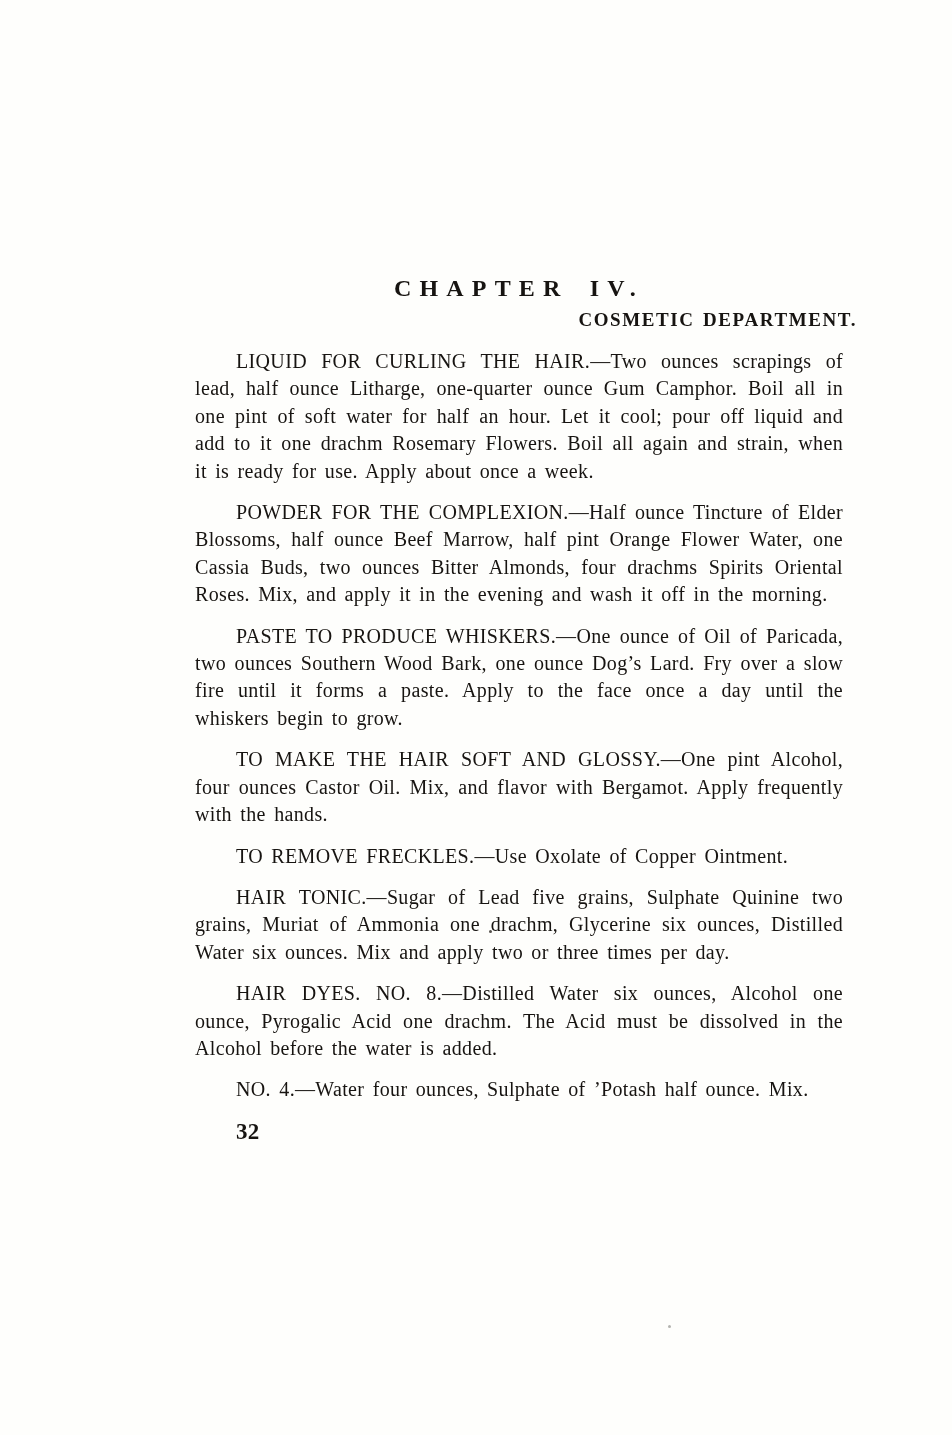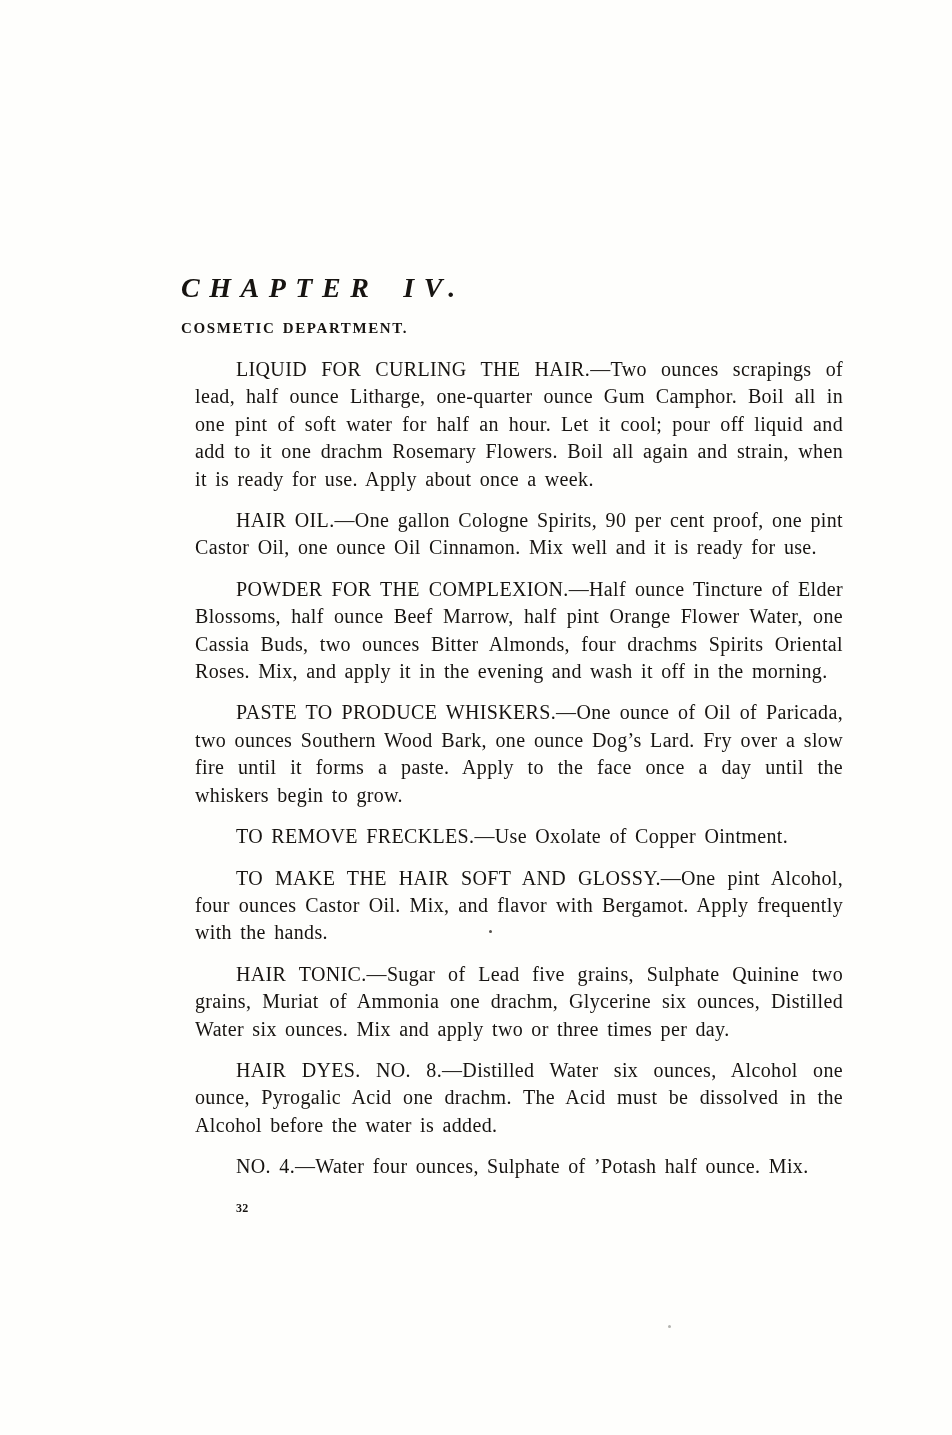--- a/index.html
+++ b/index.html
@@ -13,53 +13,53 @@
     color: #171411;
   }
   .page-column {
     position: absolute;
     left: 181px;
     top: 0;
     width: 676px;
   }
   .chapter-heading {
     margin: 277px 0 0 0;
-    font-size: 28px;
+    text-align: center;
+    font-size: 24px;
     font-weight: bold;
     letter-spacing: 0.34em;
     word-spacing: 0.30em;
     line-height: 22px;
     white-space: nowrap;
-    font-style: italic;
   }
   .section-heading {
-    margin: 20px 0 0 0;
-    text-align: left;
-    font-size: 15px;
+    margin: 12px 0 0 0;
+    text-align: right;
+    font-size: 19px;
     font-weight: bold;
     letter-spacing: 1.6px;
     word-spacing: 2px;
     line-height: 18px;
   }
   .body-text {
     margin-top: 19px;
     font-size: 20px;
     line-height: 27.4px;
     text-align: justify;
     letter-spacing: 0.35px;
     word-spacing: 3px;
   }
   .body-text p {
     margin: 14px;
     text-indent: 41px;
   }
   .page-number {
     margin: 0;
     text-indent: 42px;
-    font-size: 12px;
+    font-size: 23px;
     font-weight: bold;
     line-height: 27.4px;
   }
   .speck {
     position: absolute;
     background: #8a8a86;
     border-radius: 50%;
   }
   .speck-a { left: 489px; top: 930px; width: 3px; height: 3px; background: #55514c; }
   .speck-b { left: 668px; top: 1325px; width: 3px; height: 3px; opacity: 0.65; }
@@ -67,25 +67,24 @@
 </head>
 <body>
 
 <div class="page-column">
   <div class="chapter-heading">CHAPTER IV.</div>
 
   <div class="section-heading">COSMETIC DEPARTMENT.</div>
 
   <div class="body-text">
     <p>LIQUID FOR CURLING THE HAIR.—Two ounces scrapings of lead, half ounce Litharge, one-quarter ounce Gum Camphor. Boil all in one pint of soft water for half an hour. Let it cool; pour off liquid and add to it one drachm Rosemary Flowers. Boil all again and strain, when it is ready for use. Apply about once a week.</p>
-    <p>HAIR OIL.—One gallon Cologne Spirits, 90 per cent proof, one pint Castor Oil, one ounce Oil Cinnamon. Mix well and it is ready for use.</p>
     <p>POWDER FOR THE COMPLEXION.—Half ounce Tincture of Elder Blossoms, half ounce Beef Marrow, half pint Orange Flower Water, one Cassia Buds, two ounces Bitter Almonds, four drachms Spirits Oriental Roses. Mix, and apply it in the evening and wash it off in the morning.</p>
     <p>PASTE TO PRODUCE WHISKERS.—One ounce of Oil of Paricada, two ounces Southern Wood Bark, one ounce Dog’s Lard. Fry over a slow fire until it forms a paste. Apply to the face once a day until the whiskers begin to grow.</p>
+    <p>TO MAKE THE HAIR SOFT AND GLOSSY.—One pint Alcohol, four ounces Castor Oil. Mix, and flavor with Bergamot. Apply frequently with the hands.</p>
     <p>TO REMOVE FRECKLES.—Use Oxolate of Copper Ointment.</p>
-    <p>TO MAKE THE HAIR SOFT AND GLOSSY.—One pint Alcohol, four ounces Castor Oil. Mix, and flavor with Bergamot. Apply frequently with the hands.</p>
     <p>HAIR TONIC.—Sugar of Lead five grains, Sulphate Quinine two grains, Muriat of Ammonia one drachm, Glycerine six ounces, Distilled Water six ounces. Mix and apply two or three times per day.</p>
     <p>HAIR DYES. NO. 8.—Distilled Water six ounces, Alcohol one ounce, Pyrogalic Acid one drachm. The Acid must be dissolved in the Alcohol before the water is added.</p>
     <p>NO. 4.—Water four ounces, Sulphate of ’Potash half ounce. Mix.</p>
 
     <p class="page-number">32</p>
   </div>
 </div>
 
 <div class="speck speck-a"></div>
 <div class="speck speck-b"></div>

